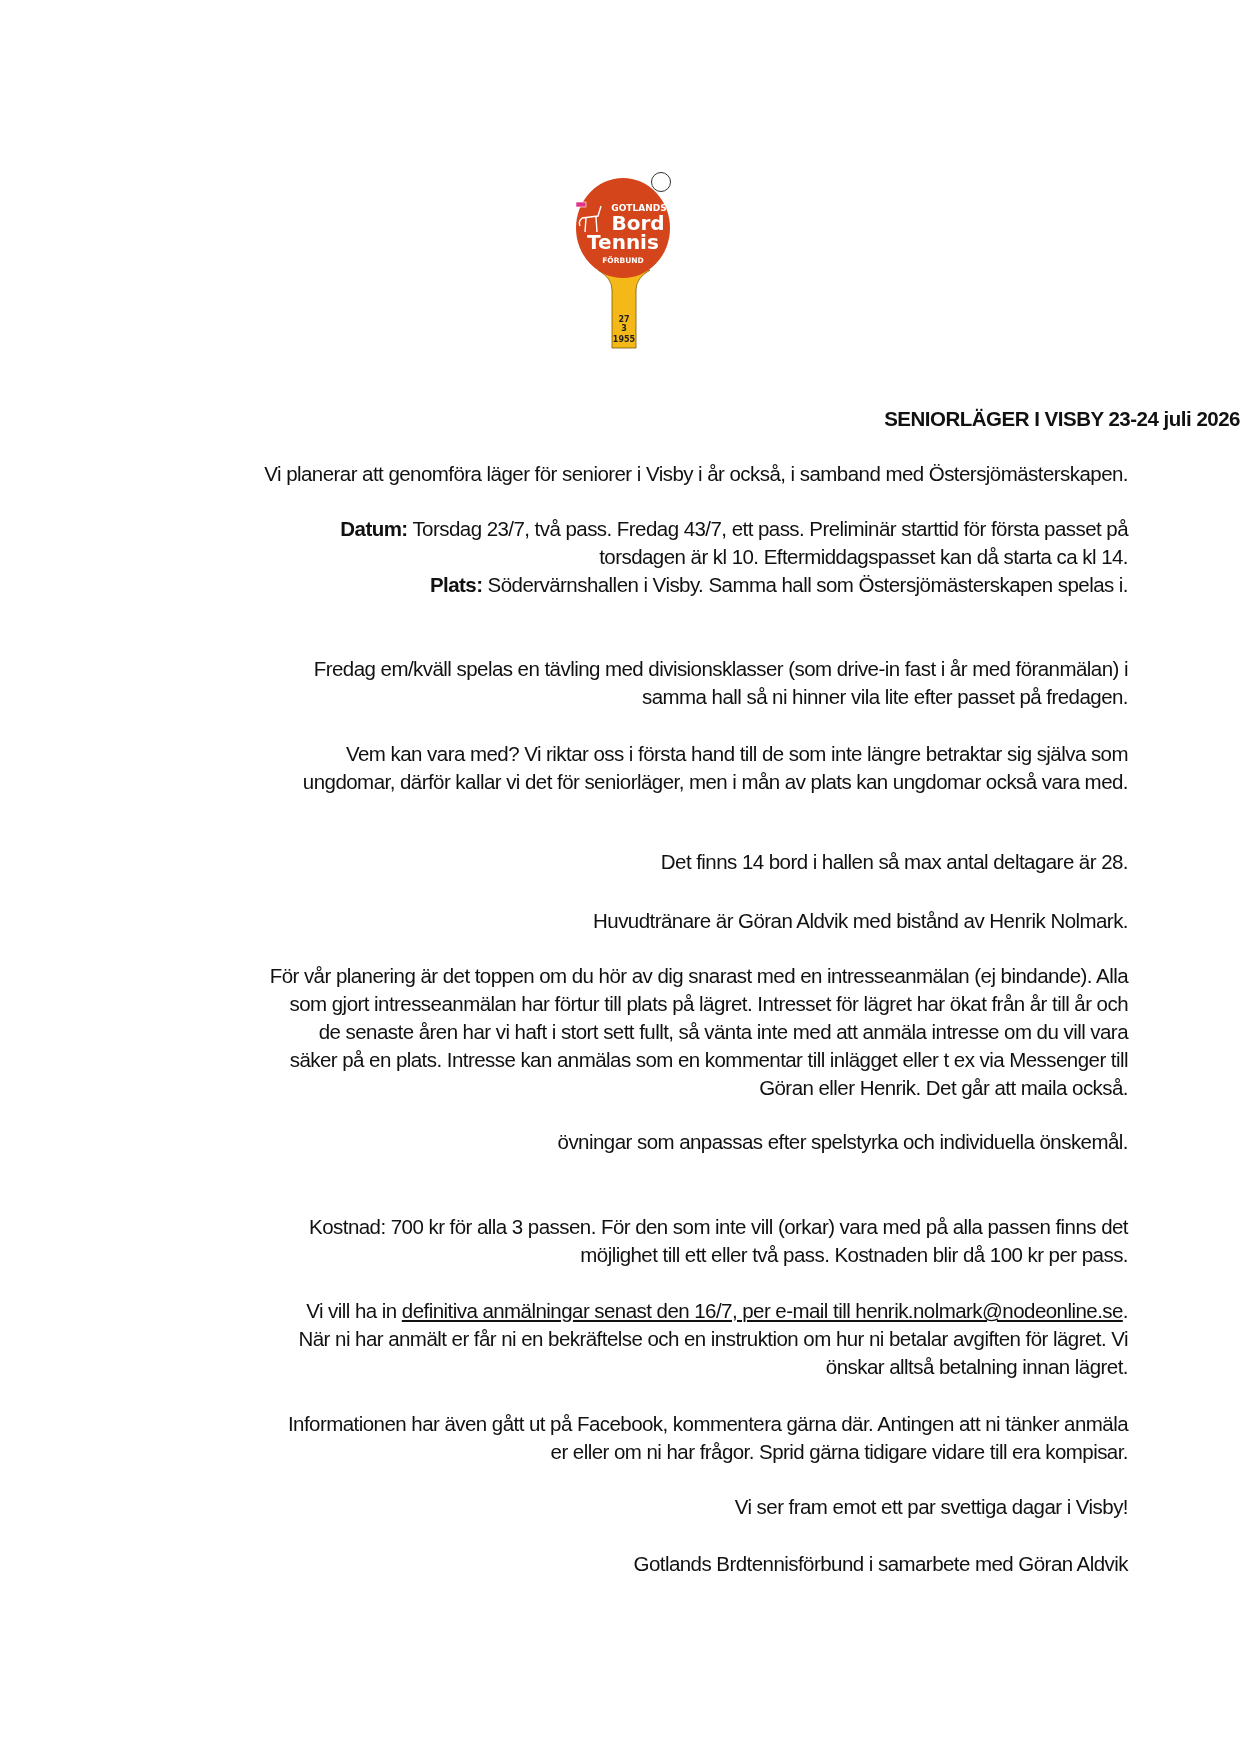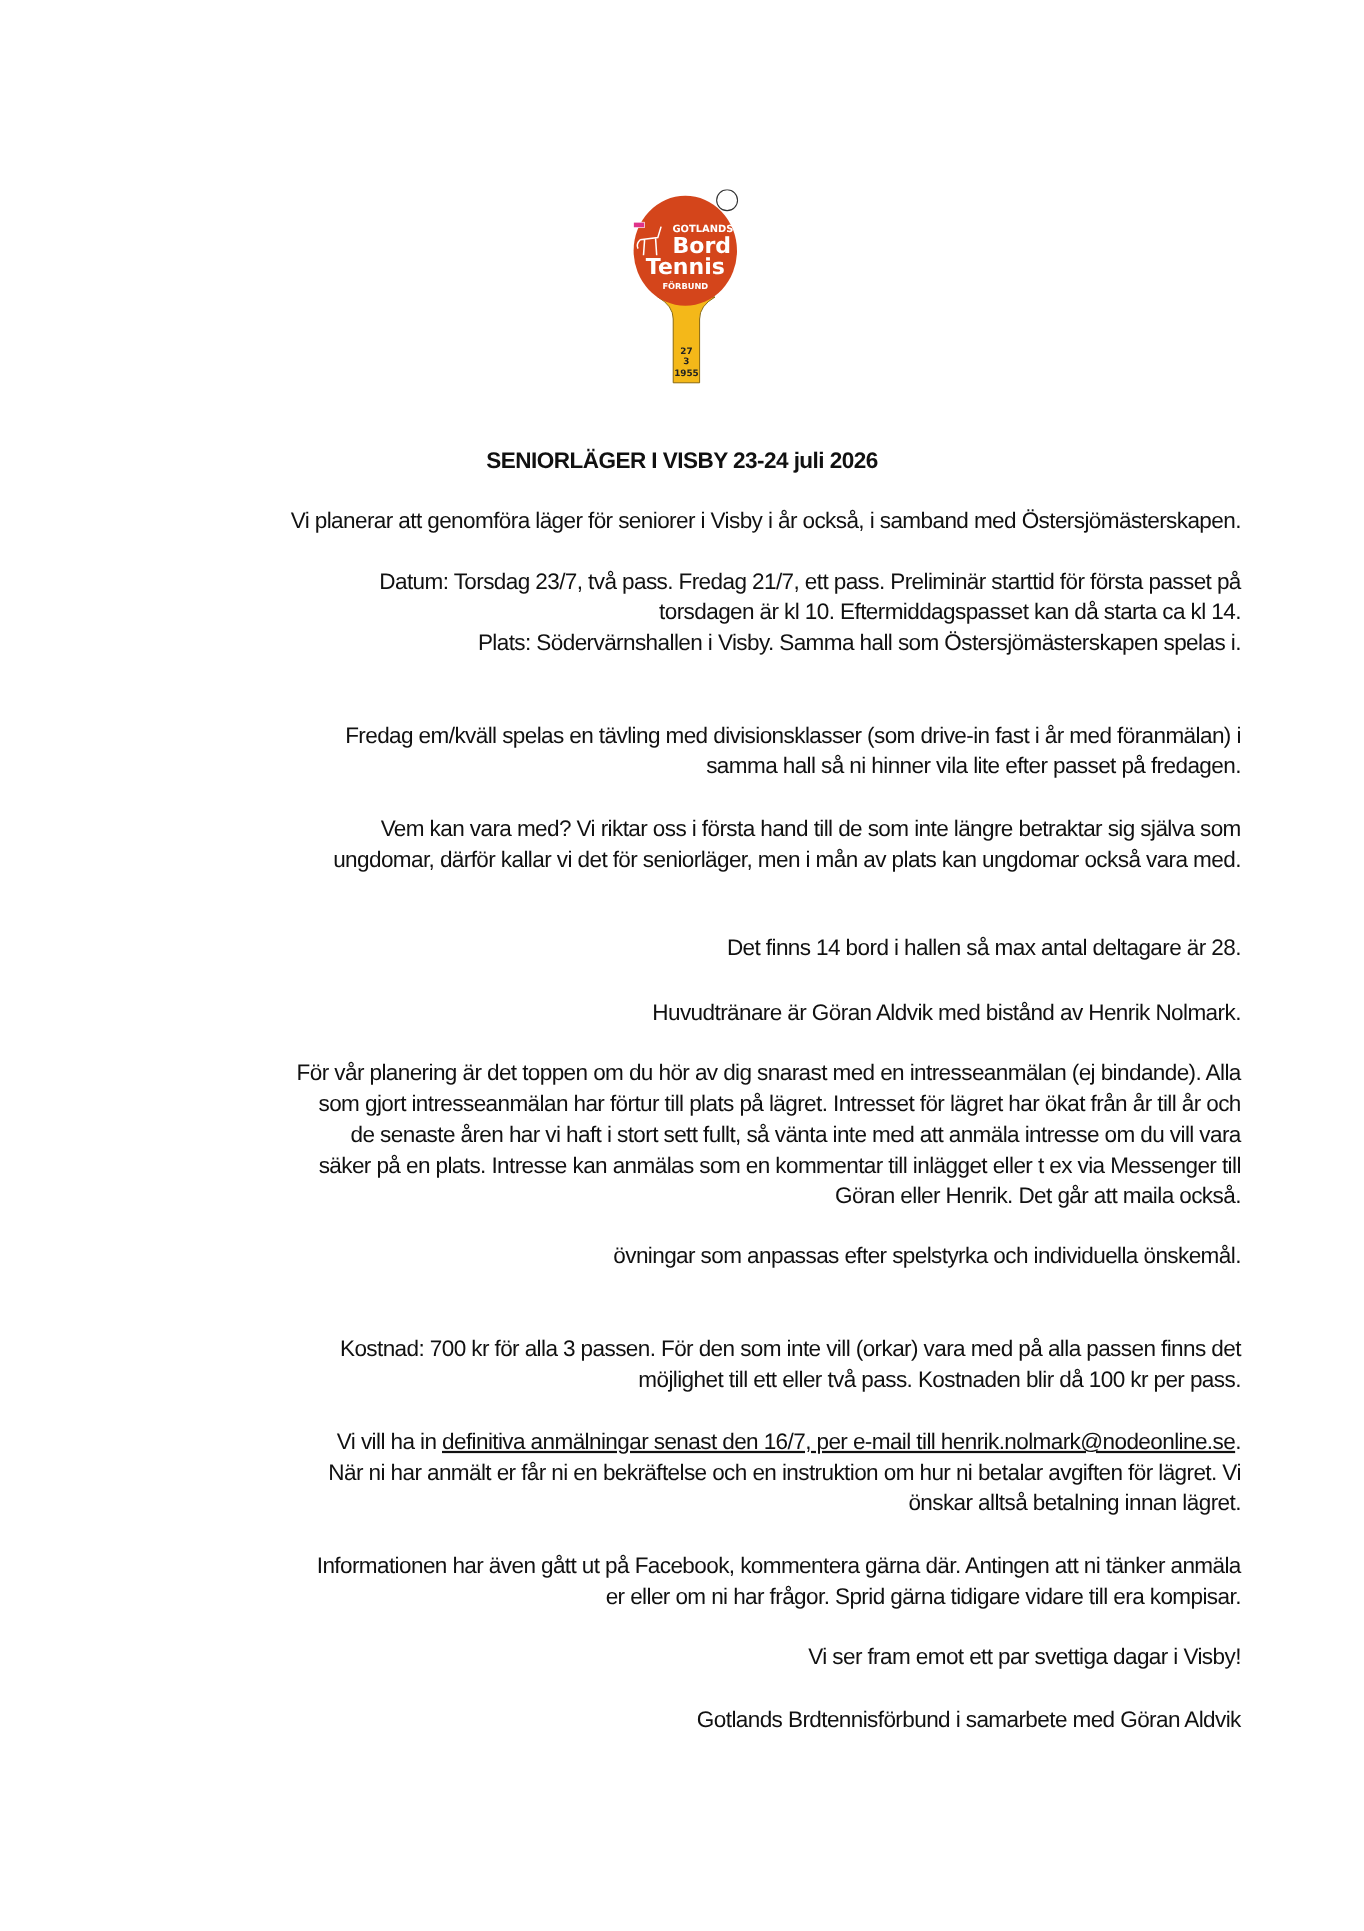--- a/index.html
+++ b/index.html
@@ -1,21 +1,21 @@
 <!DOCTYPE html>
 <html><head>
   <meta charset="utf-8">
   <style>
     html, body { margin: 0; padding: 0; background: #ffffff; }
     body { width: 1240px; height: 1755px; position: relative; overflow: hidden;
       font-family: "Liberation Sans Narrow", "Liberation Sans", sans-serif; color: #111; }
     .logo { position: absolute; left: 568px; top: 172px; width: 110px; height: 180px; }
-    .title { position: absolute; left: 0; width: 1240px; top: 407px; text-align: center; font-weight: bold; font-size: 20.5px; letter-spacing: -0.5px; }
+    .title { position: absolute; left: 0; width: 1240px; top: 407px; text-align: right; font-weight: bold; font-size: 20.5px; letter-spacing: -0.5px; }
     .para { position: absolute; left: 148px; width: 980px; margin: 0; font-size: 20.5px; letter-spacing: -0.55px; line-height: 28px; text-align: right; }
-    .para b { font-weight: normal; }
+    .para b { font-weight: bold; }
     .ul { text-decoration: underline; }
   </style>
 </head>
 <body>
 
 <svg class="logo" viewBox="0 0 110 180" xmlns="http://www.w3.org/2000/svg">
   <g>
     <path d="M30 98 Q44 106 44 118 L44 176 L68 176 L68 118 Q68 106 82 98 Z" fill="#F4B819" stroke="#7a5a00" stroke-width="0.8"></path>
   </g>
   <ellipse cx="55" cy="56" rx="47" ry="50" fill="#D4451B"></ellipse>
@@ -31,21 +31,21 @@
   <text x="56" y="150" text-anchor="middle" font-family="DejaVu Sans, sans-serif" font-weight="bold" font-size="8" fill="#222">27</text>
   <text x="56" y="159" text-anchor="middle" font-family="DejaVu Sans, sans-serif" font-weight="bold" font-size="8" fill="#222">3</text>
   <text x="56" y="170" text-anchor="middle" font-family="DejaVu Sans, sans-serif" font-weight="bold" font-size="8" fill="#222">1955</text>
 </svg>
 
 <div class="title">SENIORLÄGER I VISBY 23-24 juli 2026</div>
 
 <p class="para" style="top:460px">Vi planerar att genomföra läger för seniorer i Visby i år också, i samband med Östersjömästerskapen.</p>
 
 <div class="para" style="top:515px">
-  <div><b>Datum:</b><span> Torsdag 23/7, två pass. Fredag 21/7, ett pass. Preliminär starttid för första passet på</span></div>
+  <div><b>Datum:</b><span> Torsdag 23/7, två pass. Fredag 43/7, ett pass. Preliminär starttid för första passet på</span></div>
   <div>torsdagen är kl 10. Eftermiddagspasset kan då starta ca kl 14.</div>
   <div><b>Plats:</b><span> Södervärnshallen i Visby. Samma hall som Östersjömästerskapen spelas i.</span></div>
 </div>
 
 <div class="para" style="top:655px">
   <div>Fredag em/kväll spelas en tävling med divisionsklasser (som drive-in fast i år med föranmälan)  i</div>
   <div>samma hall så ni hinner vila lite efter passet på fredagen.</div>
 </div>
 
 <div class="para" style="top:740px">

